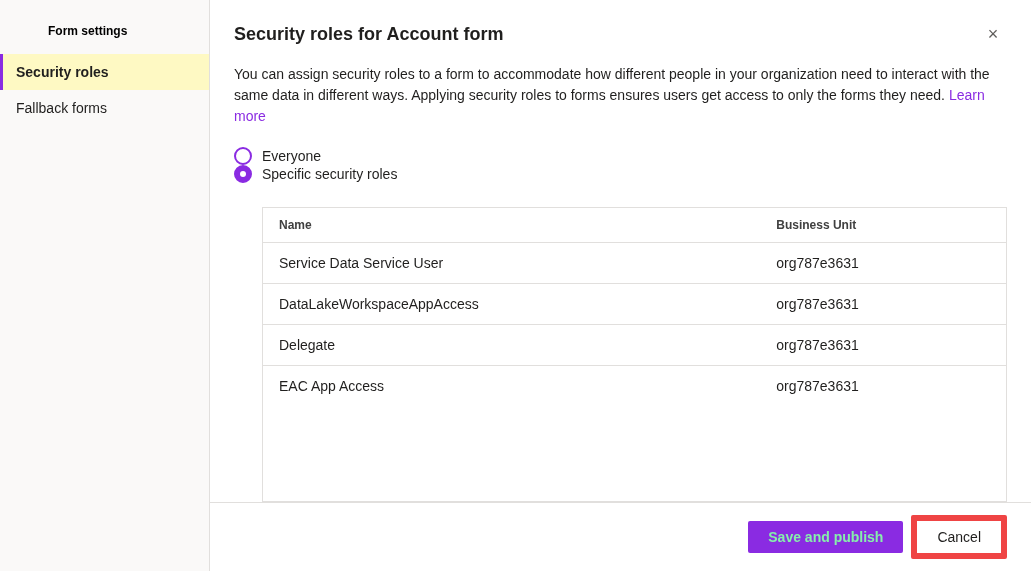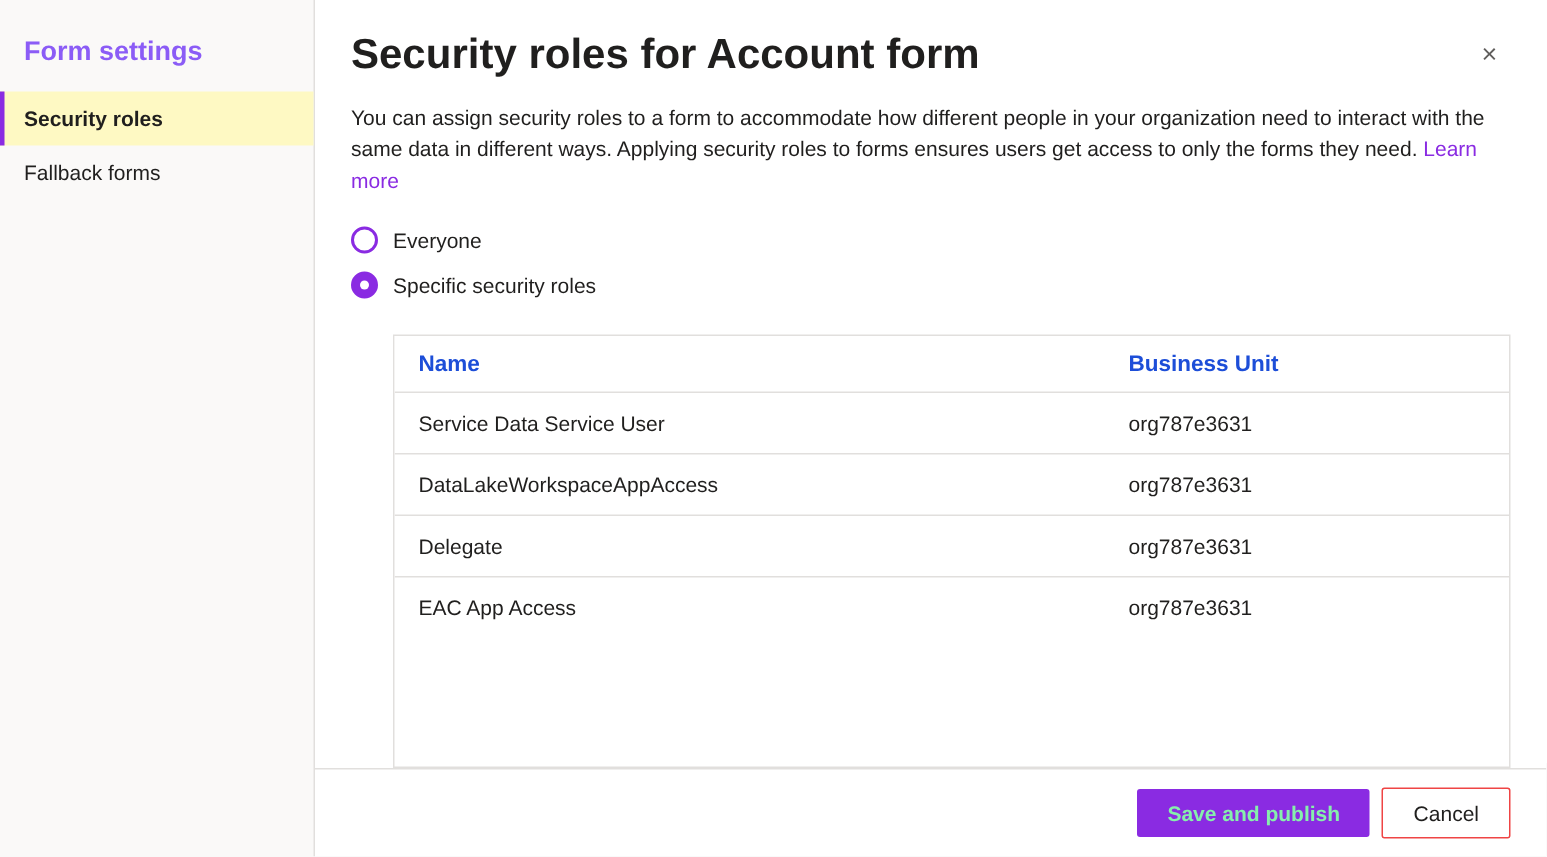--- a/index.html
+++ b/index.html
@@ -17,24 +17,25 @@
     .sidebar {
       width: 210px;
       min-width: 210px;
       background: #faf9f8;
       border-right: 1px solid #e1dfdd;
       display: flex;
       flex-direction: column;
       padding-top: 16px;
     }
     .sidebar-title {
-      font-size: 18px;
-      font-weight: 600;
-      color: #8b5cf6;
+      font-size: 12px;
+      font-weight: 600;
+      color: #000000;
       padding: 8px 16px 16px 16px;
+      margin-left: 32px;
     }
     .sidebar-item {
       padding: 10px 16px;
       cursor: pointer;
       color: #201f1e;
       font-size: 14px;
     }
     .sidebar-item.active {
       background: #fef9c3;
       font-weight: 600;
@@ -54,21 +55,21 @@
 
     
     .dialog-header {
       display: flex;
       align-items: center;
       justify-content: space-between;
       padding: 20px 24px 16px 24px;
       border-bottom: none;
     }
     .dialog-title {
-      font-size: 28px;
+      font-size: 18px;
       font-weight: 600;
       color: #201f1e;
     }
     .close-btn {
       width: 28px;
       height: 28px;
       display: flex;
       align-items: center;
       justify-content: center;
       cursor: pointer;
@@ -96,21 +97,20 @@
     }
     .description a {
       color: #8a2be2;
       text-decoration: none;
     }
 
     
     .radio-group {
       display: flex;
       flex-direction: column;
-      gap: 12px;
       margin-bottom: 24px;
       text-align: right;
     }
     .radio-option {
       display: flex;
       align-items: center;
       gap: 10px;
       cursor: pointer;
     }
     .radio-circle {
@@ -160,22 +160,22 @@
       border-radius: 2px;
     }
 
     table {
       width: 100%;
       border-collapse: collapse;
     }
     thead th {
       text-align: left;
       padding: 10px 16px;
-      font-size: 15px;
-      color: #1d4ed8;
+      font-size: 12px;
+      color: #404040;
       font-weight: 600;
       background: #fff;
       border-bottom: 1px solid #e1dfdd;
     }
     tbody tr {
       border-bottom: 1px solid #e1dfdd;
     }
     tbody tr:last-child {
       border-bottom: none;
     }
@@ -201,21 +201,21 @@
       border: none;
       padding: 8px 20px;
       font-size: 14px;
       font-weight: 600;
       cursor: pointer;
       border-radius: 2px;
     }
     .btn-secondary {
       background: white;
       color: #201f1e;
-      border: 1px solid #ef4444;
+      border: 6px solid #ef4444;
       padding: 8px 20px;
       font-size: 14px;
       cursor: pointer;
       border-radius: 2px;
     }
   </style>
 </head>
 <body>
 
 <aside class="sidebar">

